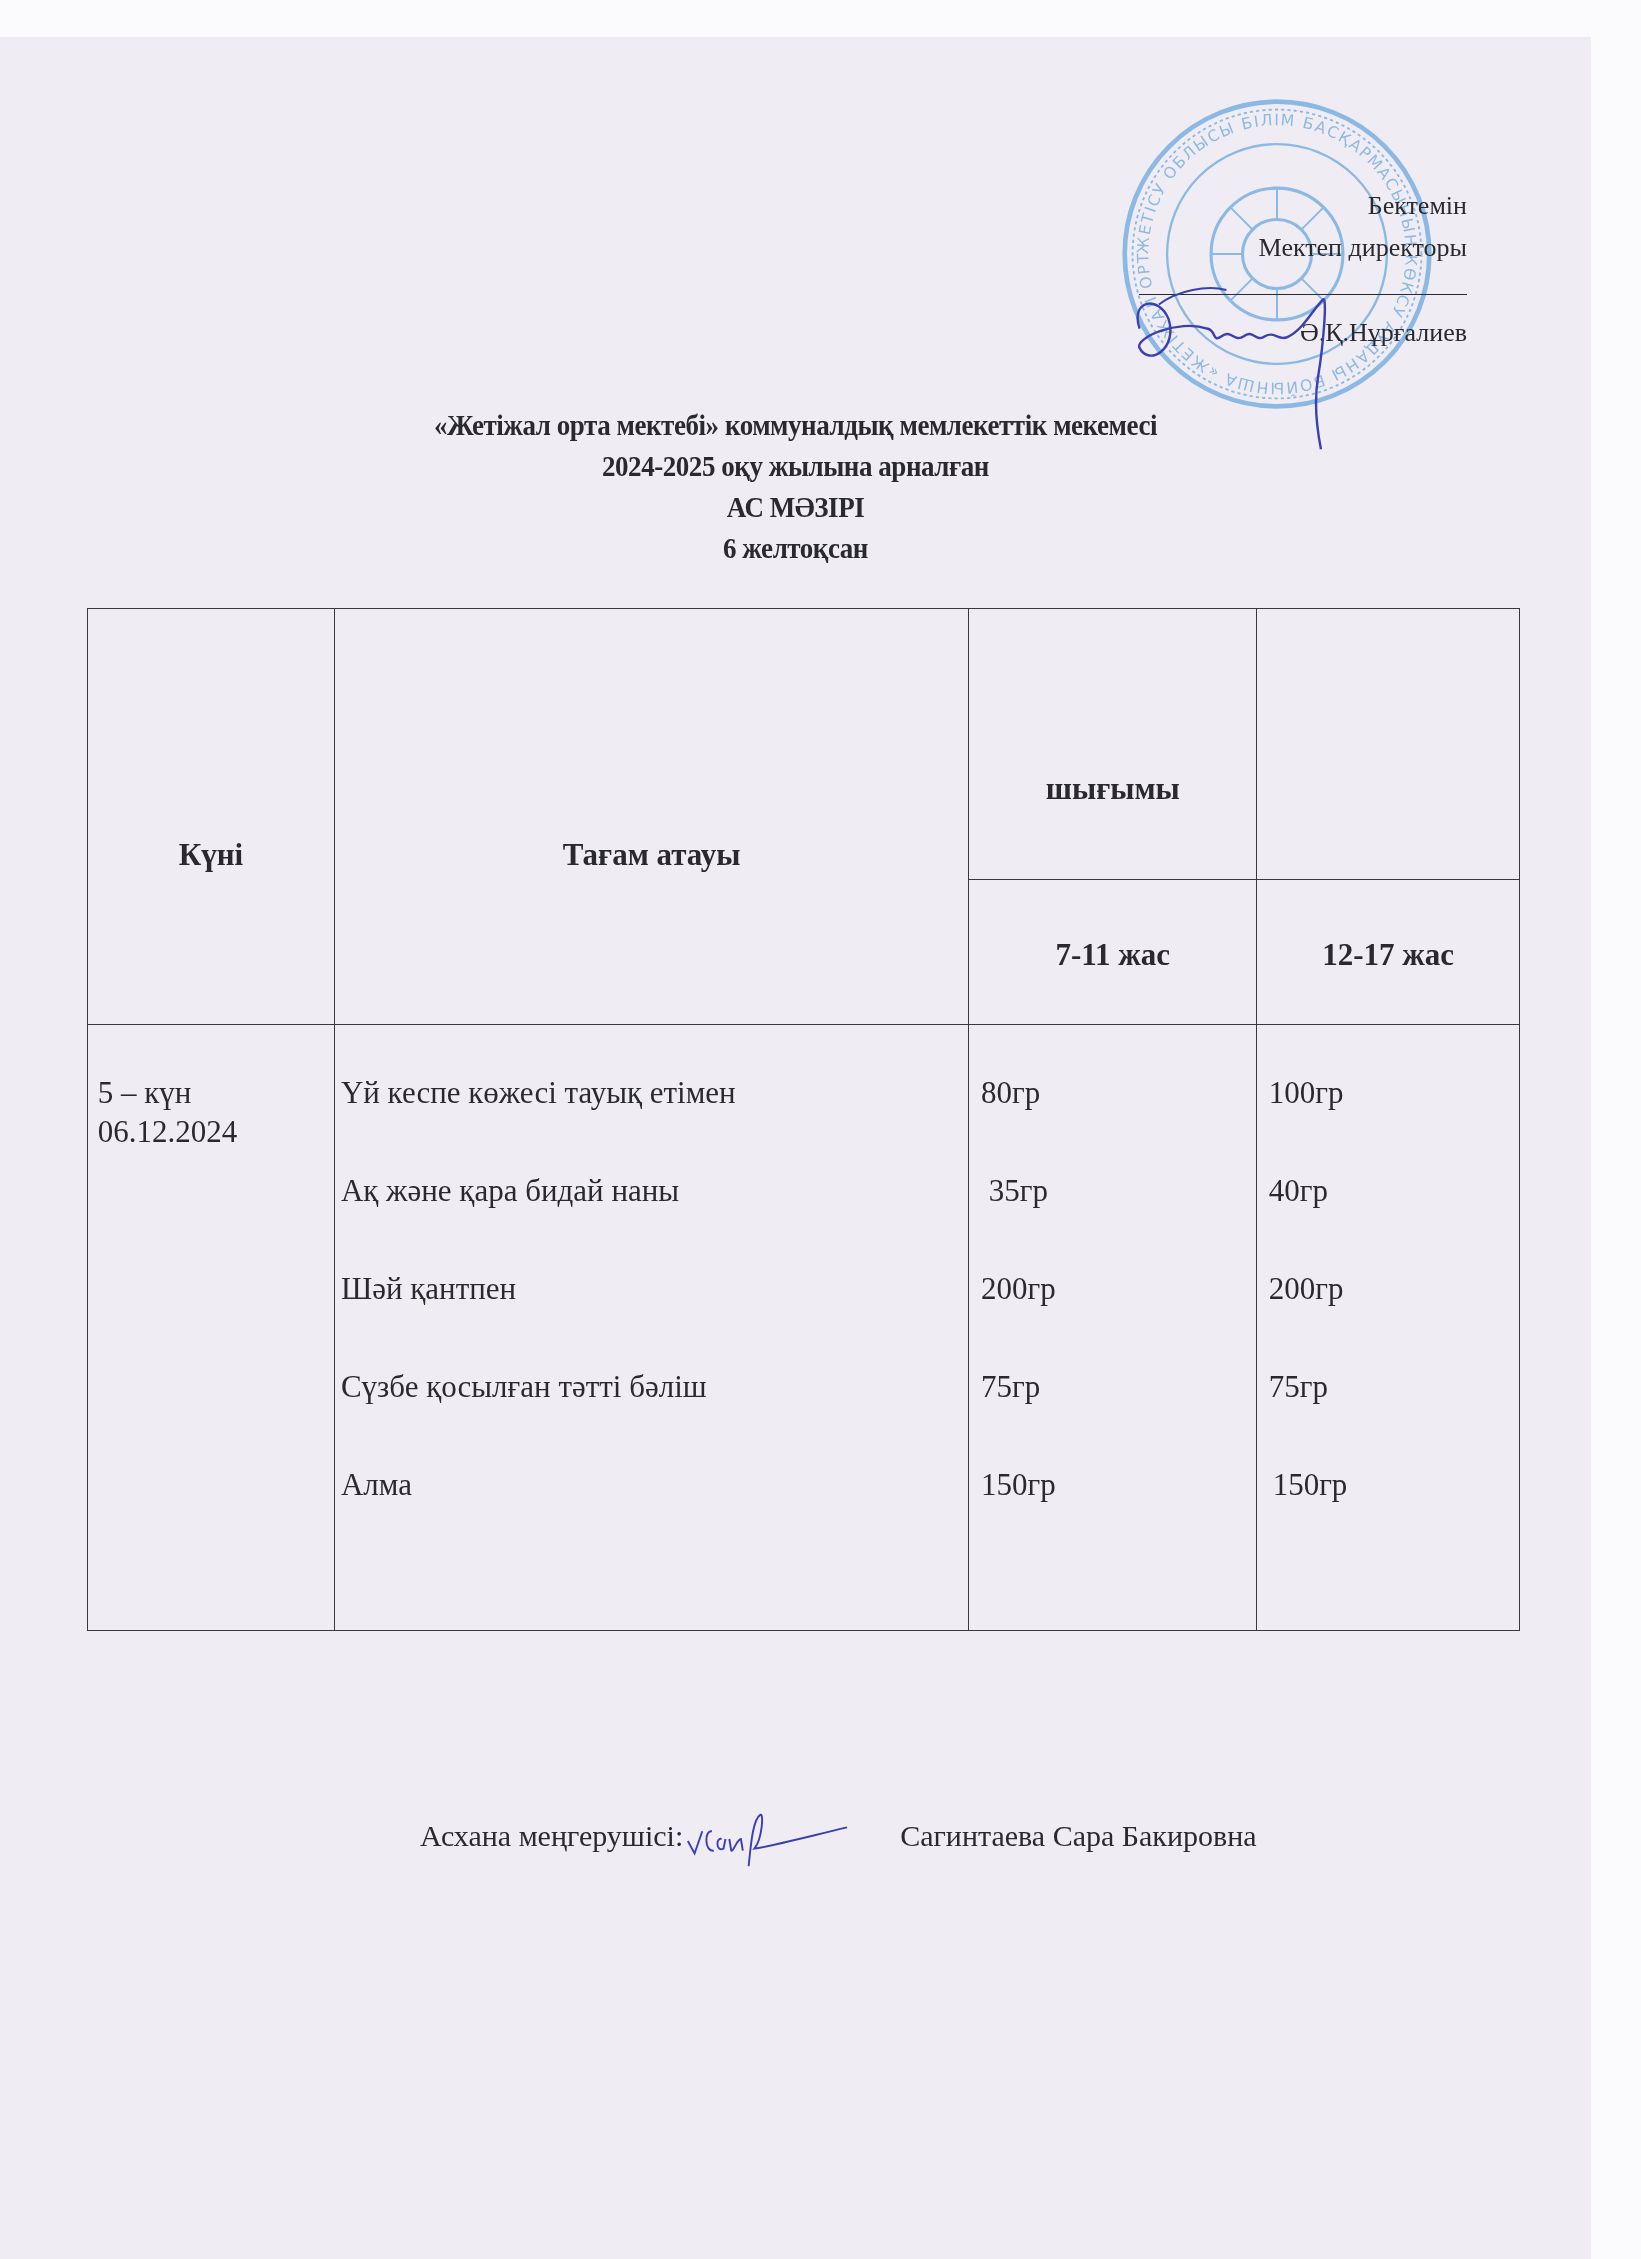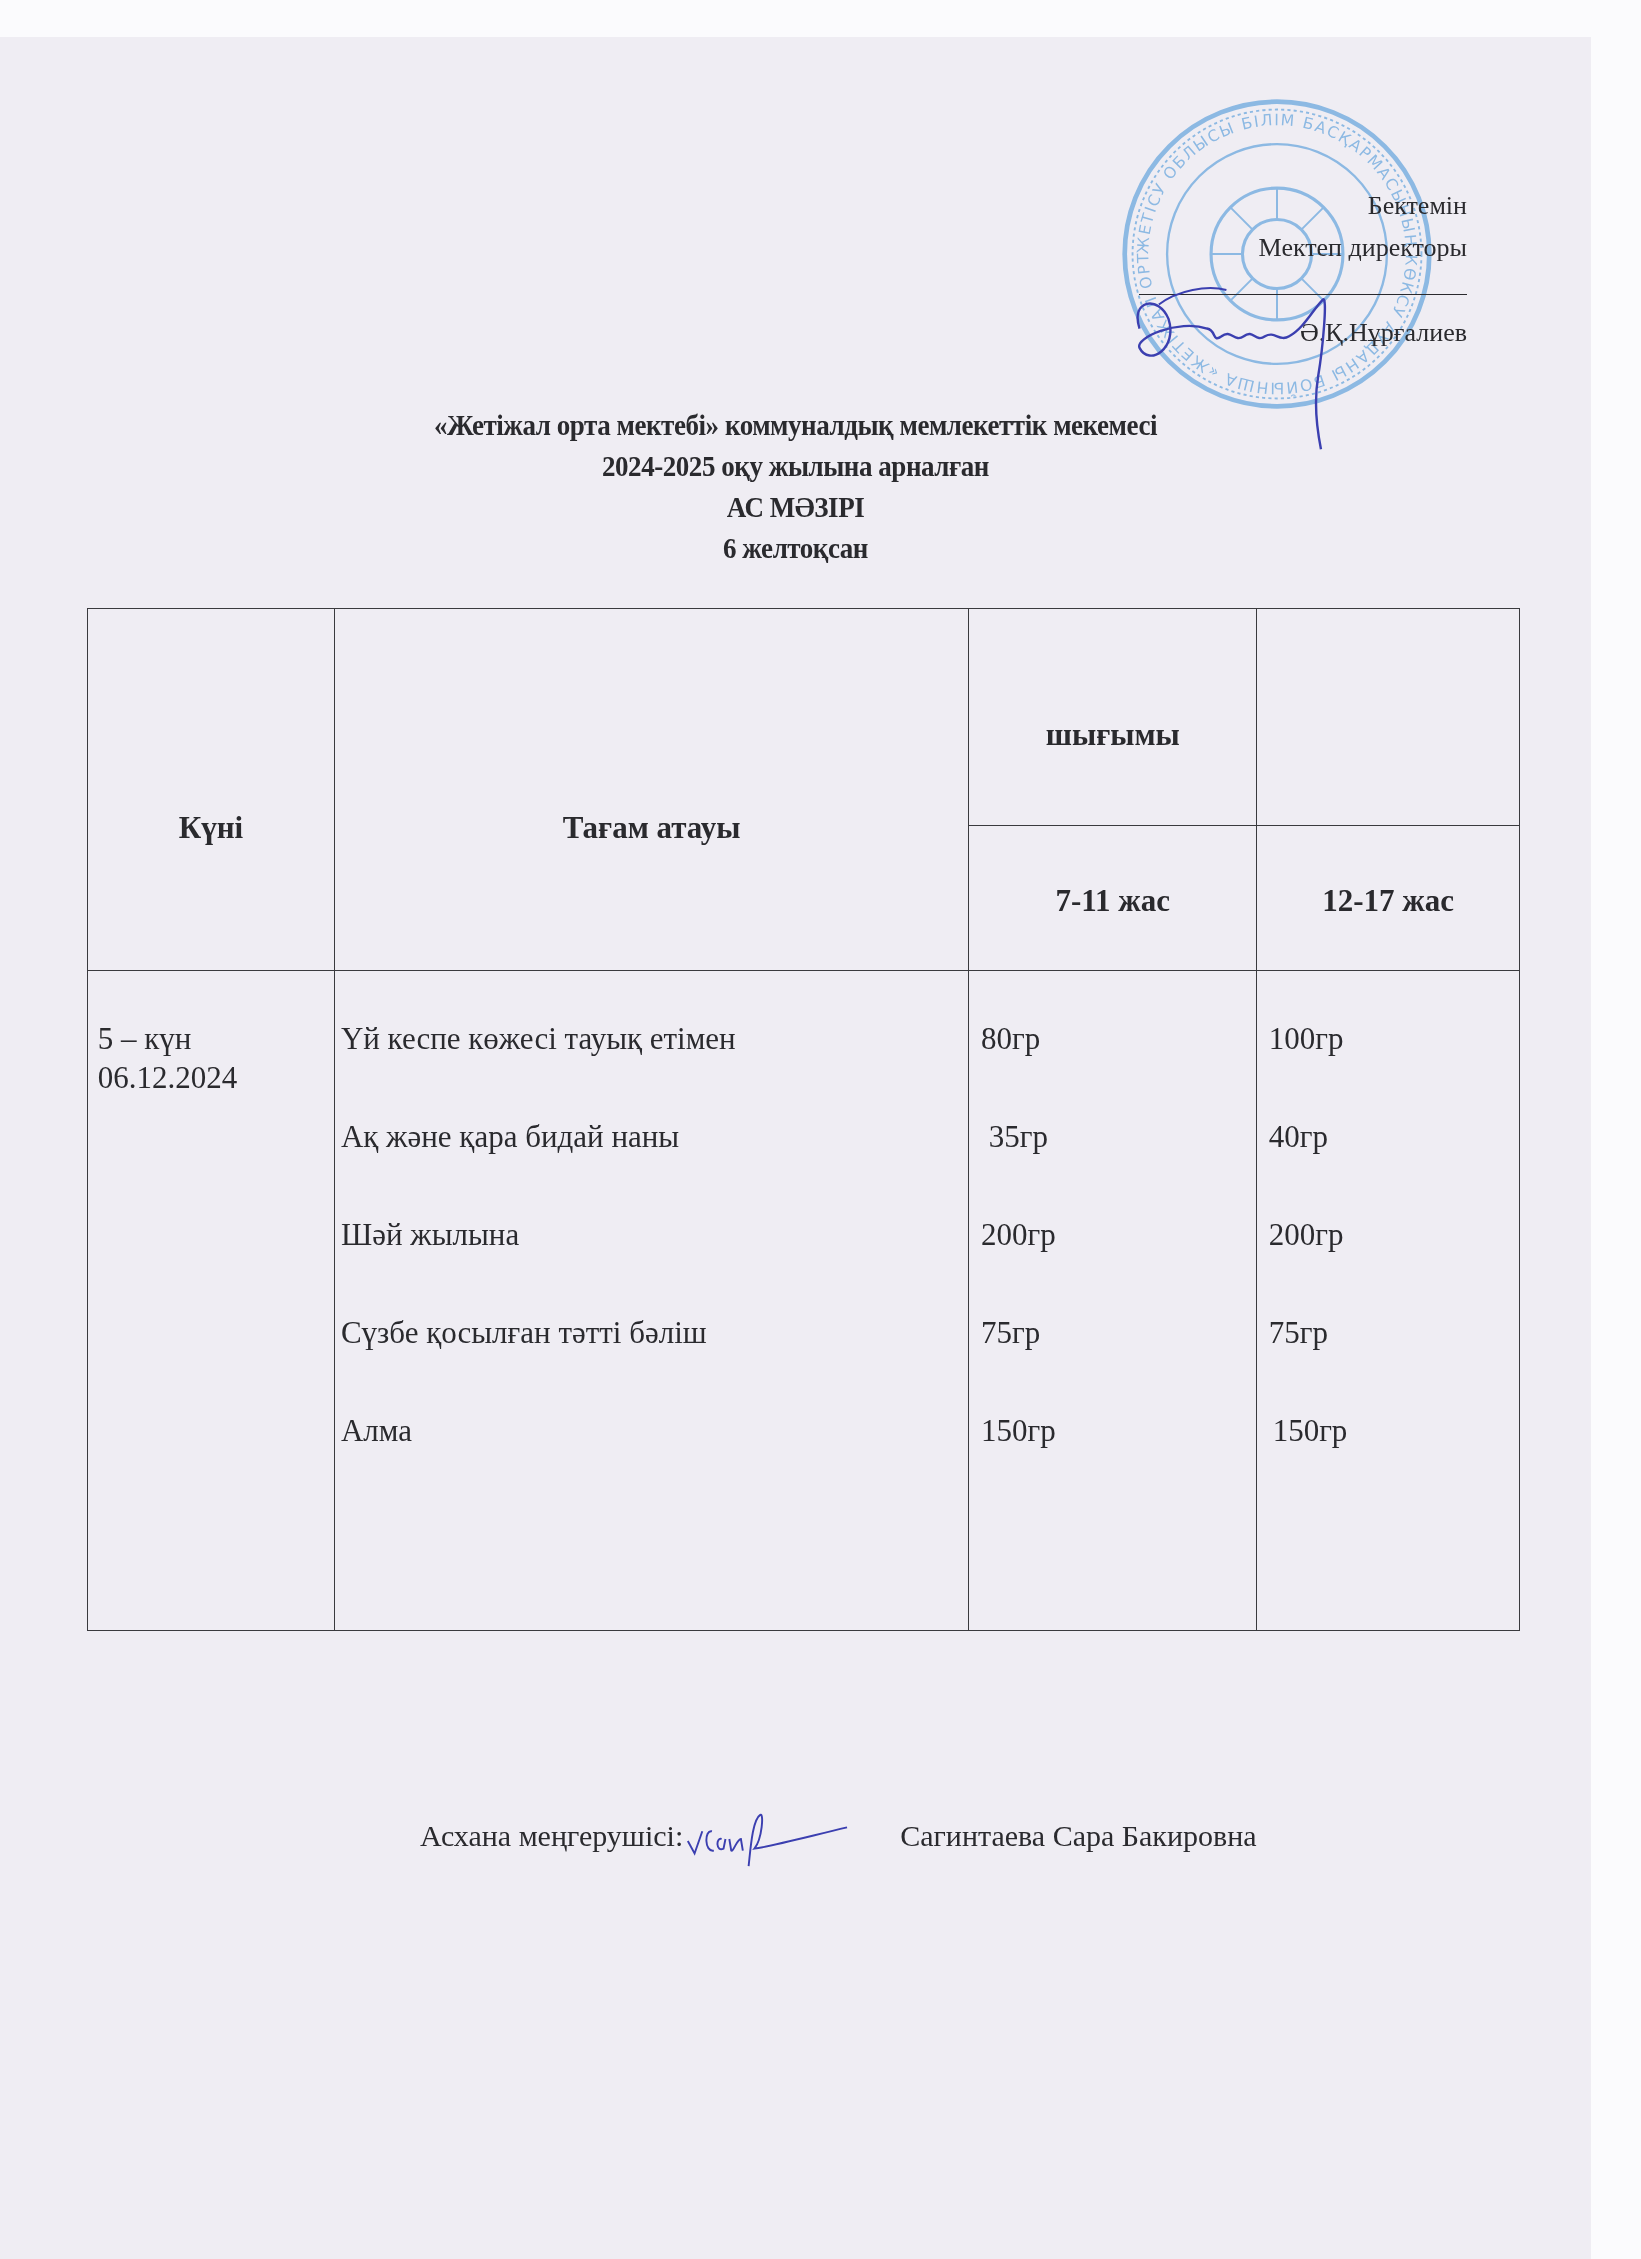--- a/index.html
+++ b/index.html
@@ -50,21 +50,21 @@
       border-collapse: collapse;
       font-size: 31px;
     }
     table.menu td, table.menu th {
       border: 1.9px solid #3a3a3e; vertical-align: top;
     }
     table.menu th {
       font-weight: bold; font-size: 31px; text-align: center; vertical-align: middle;
     }
     th.h-day, th.h-name { vertical-align: top; padding-top: 78px; }
-    th.h-out { height: 179px; vertical-align: top; padding-top: 36px; }
+    th.h-out { height: 179px; vertical-align: top; padding-top: 90px; }
     th.h-age { height: 135px; vertical-align: top; padding-top: 7.7px; }
     th.h-blank { height: 179px; }
     td.day { padding: 48px 0 0 9.7px; line-height: 39px; }
     td.items { padding: 48px 0 0 6px; }
     td.q { padding: 48px 0 0 11.6px; }
     .cell-line { height: 98px; line-height: 39px; }
     .footer {
       position: absolute; top: 1810px; left: 420px; font-size: 30px;
       white-space: nowrap;
     }
@@ -139,21 +139,21 @@
     <th class="h-age">12-17 жас</th>
   </tr>
   <tr>
     <td class="day">
       <div>5 – күн</div>
       <div>06.12.2024</div>
     </td>
     <td class="items">
       <div class="cell-line">Үй кеспе көжесі тауық етімен</div>
       <div class="cell-line">Ақ және қара бидай наны</div>
-      <div class="cell-line">Шәй жылына</div>
+      <div class="cell-line">Шәй қантпен</div>
       <div class="cell-line">Сүзбе қосылған тәтті бәліш</div>
       <div class="cell-line">Алма</div>
     </td>
     <td class="q">
       <div class="cell-line">80гр</div>
       <div class="cell-line" style="white-space:pre"> 35гр</div>
       <div class="cell-line">200гр</div>
       <div class="cell-line">75гр</div>
       <div class="cell-line">150гр</div>
     </td>

